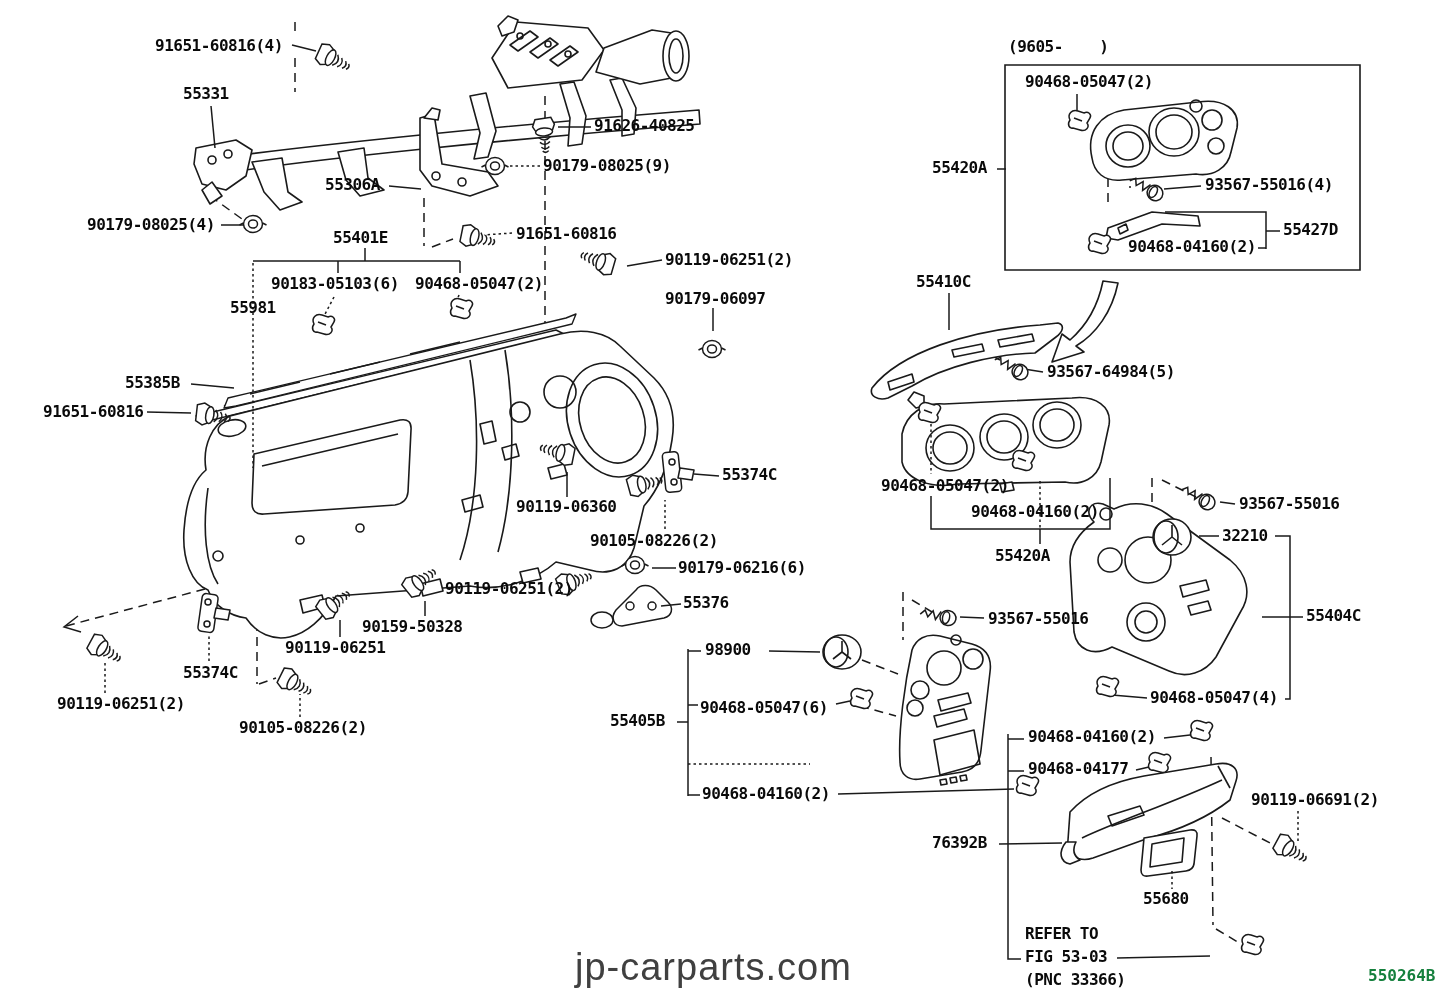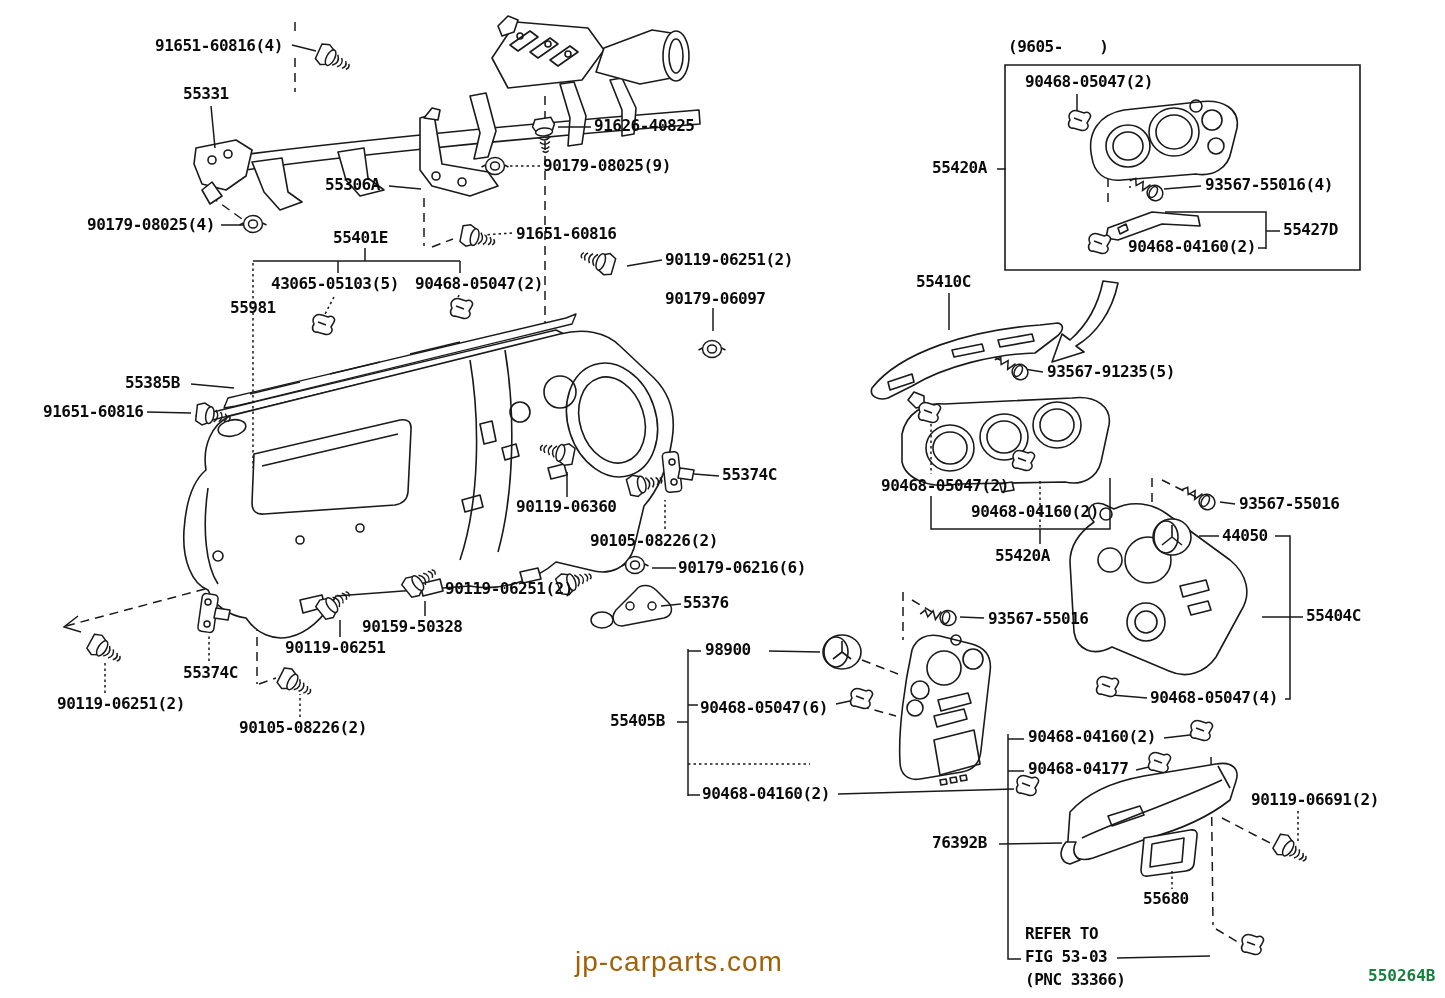--- a/index.html
+++ b/index.html
@@ -1,22 +1,22 @@
 <!DOCTYPE html>
 <html><head>
 <meta charset="utf-8">
 <style>
   html,body{margin:0;padding:0;background:#ffffff;}
   #stage{position:relative;width:1445px;height:998px;background:#fff;overflow:hidden;
          font-family:"DejaVu Sans Mono","Liberation Mono",monospace;padding-left:25px;}
   #art{position:absolute;left:0;top:0;}
   .callout{position:absolute;font:bold 16px "DejaVu Sans Mono","Liberation Mono",monospace;
            color:#0a0a0a;white-space:pre;line-height:1;letter-spacing:-0.5px;}
-  .wm{position:absolute;font-family:"Liberation Sans",sans-serif;font-size:28px;
-      color:#a16207;letter-spacing:1px;}
+  .wm{position:absolute;font-family:"Liberation Sans",sans-serif;font-size:38px;
+      color:#404040;letter-spacing:1px;}
   .code{position:absolute;font:bold 16px "DejaVu Sans Mono","Liberation Mono",monospace;color:#15803d;}
   svg *{vector-effect:non-scaling-stroke;}
 </style>
 </head>
 <body>
 
 <div id="stage">
 
 <svg id="art" width="1445" height="998" viewBox="0 0 1445 998">
   <defs>
@@ -328,21 +328,21 @@
 </svg>
 
 <div class="callout" style="left:155px;top:38px">91651-60816(4)</div>
 <div class="callout" style="left:183px;top:86px">55331</div>
 <div class="callout" style="left:594px;top:118px">91626-40825</div>
 <div class="callout" style="left:543px;top:158px">90179-08025(9)</div>
 <div class="callout" style="left:325px;top:177px">55306A</div>
 <div class="callout" style="left:87px;top:217px">90179-08025(4)</div>
 <div class="callout" style="left:516px;top:226px">91651-60816</div>
 <div class="callout" style="left:333px;top:230px">55401E</div>
-<div class="callout" style="left:271px;top:276px">43065-05103(5)</div>
+<div class="callout" style="left:271px;top:276px">90183-05103(6)</div>
 <div class="callout" style="left:415px;top:276px">90468-05047(2)</div>
 <div class="callout" style="left:230px;top:300px">55981</div>
 <div class="callout" style="left:665px;top:252px">90119-06251(2)</div>
 <div class="callout" style="left:665px;top:291px">90179-06097</div>
 <div class="callout" style="left:125px;top:375px">55385B</div>
 <div class="callout" style="left:43px;top:404px">91651-60816</div>
 <div class="callout" style="left:722px;top:467px">55374C</div>
 <div class="callout" style="left:516px;top:499px">90119-06360</div>
 <div class="callout" style="left:590px;top:533px">90105-08226(2)</div>
 <div class="callout" style="left:678px;top:560px">90179-06216(6)</div>
@@ -357,27 +357,27 @@
 <div class="callout" style="left:700px;top:700px">90468-05047(6)</div>
 <div class="callout" style="left:610px;top:713px">55405B</div>
 <div class="callout" style="left:702px;top:786px">90468-04160(2)</div>
 <div class="callout" style="left:1008px;top:39px">(9605-    )</div>
 <div class="callout" style="left:1025px;top:74px">90468-05047(2)</div>
 <div class="callout" style="left:932px;top:160px">55420A</div>
 <div class="callout" style="left:1205px;top:177px">93567-55016(4)</div>
 <div class="callout" style="left:1283px;top:222px">55427D</div>
 <div class="callout" style="left:1128px;top:239px">90468-04160(2)</div>
 <div class="callout" style="left:916px;top:274px">55410C</div>
-<div class="callout" style="left:1047px;top:364px">93567-91235(5)</div>
+<div class="callout" style="left:1047px;top:364px">93567-64984(5)</div>
 <div class="callout" style="left:881px;top:478px">90468-05047(2)</div>
 <div class="callout" style="left:971px;top:504px">90468-04160(2)</div>
 <div class="callout" style="left:995px;top:548px">55420A</div>
 <div class="callout" style="left:988px;top:611px">93567-55016</div>
 <div class="callout" style="left:1239px;top:496px">93567-55016</div>
-<div class="callout" style="left:1222px;top:528px">44050</div>
+<div class="callout" style="left:1222px;top:528px">32210</div>
 <div class="callout" style="left:1306px;top:608px">55404C</div>
 <div class="callout" style="left:1150px;top:690px">90468-05047(4)</div>
 <div class="callout" style="left:1028px;top:729px">90468-04160(2)</div>
 <div class="callout" style="left:1028px;top:761px">90468-04177</div>
 <div class="callout" style="left:1251px;top:792px">90119-06691(2)</div>
 <div class="callout" style="left:932px;top:835px">76392B</div>
 <div class="callout" style="left:1143px;top:891px">55680</div>
 <div class="callout" style="left:1025px;top:926px">REFER TO</div>
 <div class="callout" style="left:1025px;top:949px">FIG 53-03</div>
 <div class="callout" style="left:1025px;top:972px">(PNC 33366)</div>

